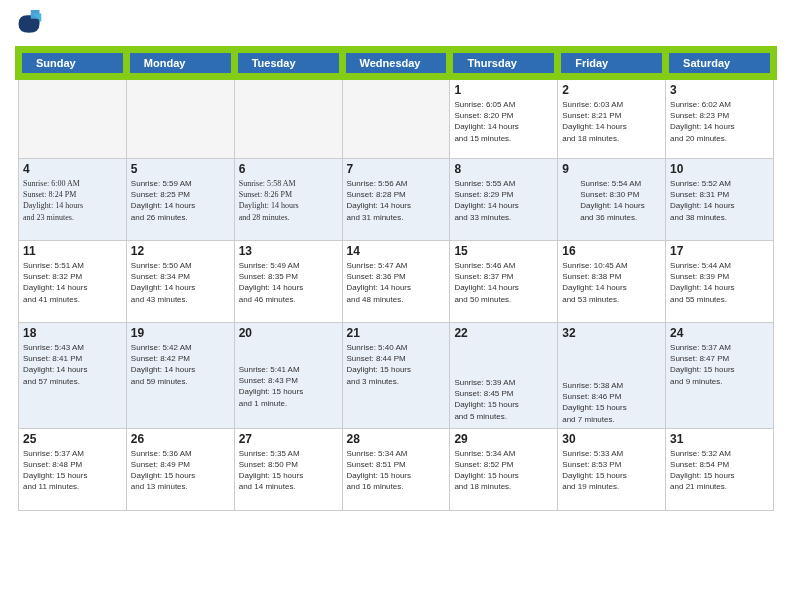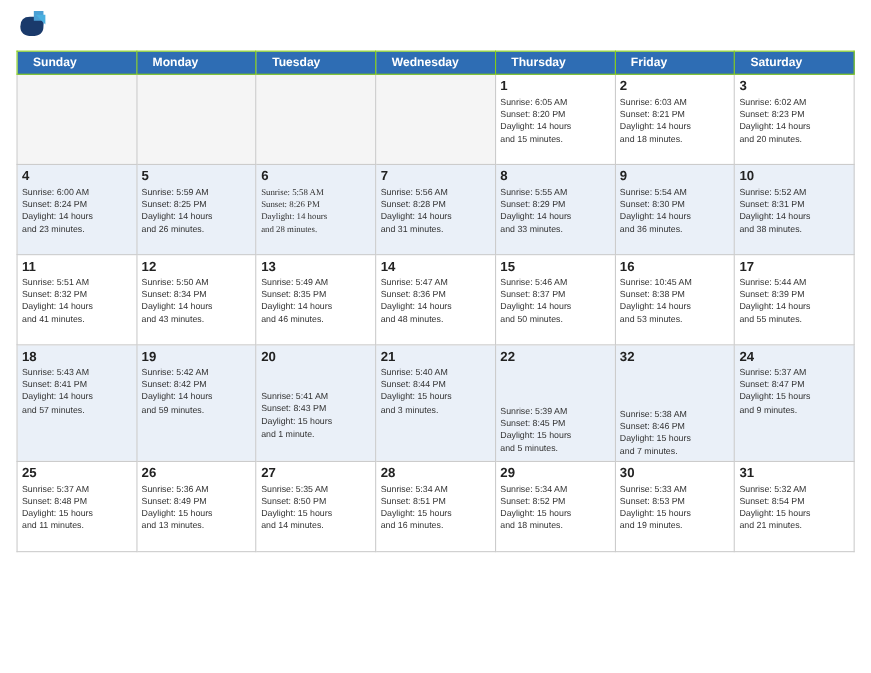--- a/index.html
+++ b/index.html
@@ -48,21 +48,21 @@
       border-collapse: collapse;
       table-layout: fixed;
     }
     .calendar th {
       background: #2e6db4;
       color: #fff;
       font-size: 11px;
       font-weight: bold;
       padding: 4px 14px;
       text-align: left;
-      border: 1px solid #84cc16;
+      border: 7px solid #84cc16;
     }
     .calendar td {
       vertical-align: top;
       border: 1px solid #ccc;
       padding: 3px 4px;
       font-size: 8.5px;
       color: #333;
       height: 82px;
       background: #fff;
     }
@@ -145,21 +145,21 @@
             <span class="day-number">3</span>
             <div class="day-info" style="white-space: pre-line;">Sunrise: 6:02 AM
 Sunset: 8:23 PM
 Daylight: 14 hours
 and 20 minutes.</div>
           </td>
         </tr>
         <tr class="row-even">
           <td>
             <span class="day-number">4</span>
-            <div class="day-info" style="white-space: pre-line;">Sunrise: 6:00 AM
+            <div class="day-info" style="white-space: pre-line; font-family: Liberation Serif, serif;">Sunrise: 6:00 AM
 Sunset: 8:24 PM
 Daylight: 14 hours
 and 23 minutes.</div>
           </td>
           <td>
             <span class="day-number">5</span>
             <div class="day-info" style="white-space: pre-line;">Sunrise: 5:59 AM
 Sunset: 8:25 PM
 Daylight: 14 hours
 and 26 minutes.</div>
@@ -180,21 +180,21 @@
           </td>
           <td>
             <span class="day-number">8</span>
             <div class="day-info" style="white-space: pre-line;">Sunrise: 5:55 AM
 Sunset: 8:29 PM
 Daylight: 14 hours
 and 33 minutes.</div>
           </td>
           <td>
             <span class="day-number">9</span>
-            <div class="day-info" style="white-space: pre-line;">Sunrise: 5:54 AM
+            <div class="day-info" style="white-space: pre-line; margin-left: 18px;">Sunrise: 5:54 AM
 Sunset: 8:30 PM
 Daylight: 14 hours
 and 36 minutes.</div>
           </td>
           <td>
             <span class="day-number">10</span>
             <div class="day-info" style="white-space: pre-line;">Sunrise: 5:52 AM
 Sunset: 8:31 PM
 Daylight: 14 hours
 and 38 minutes.</div>

